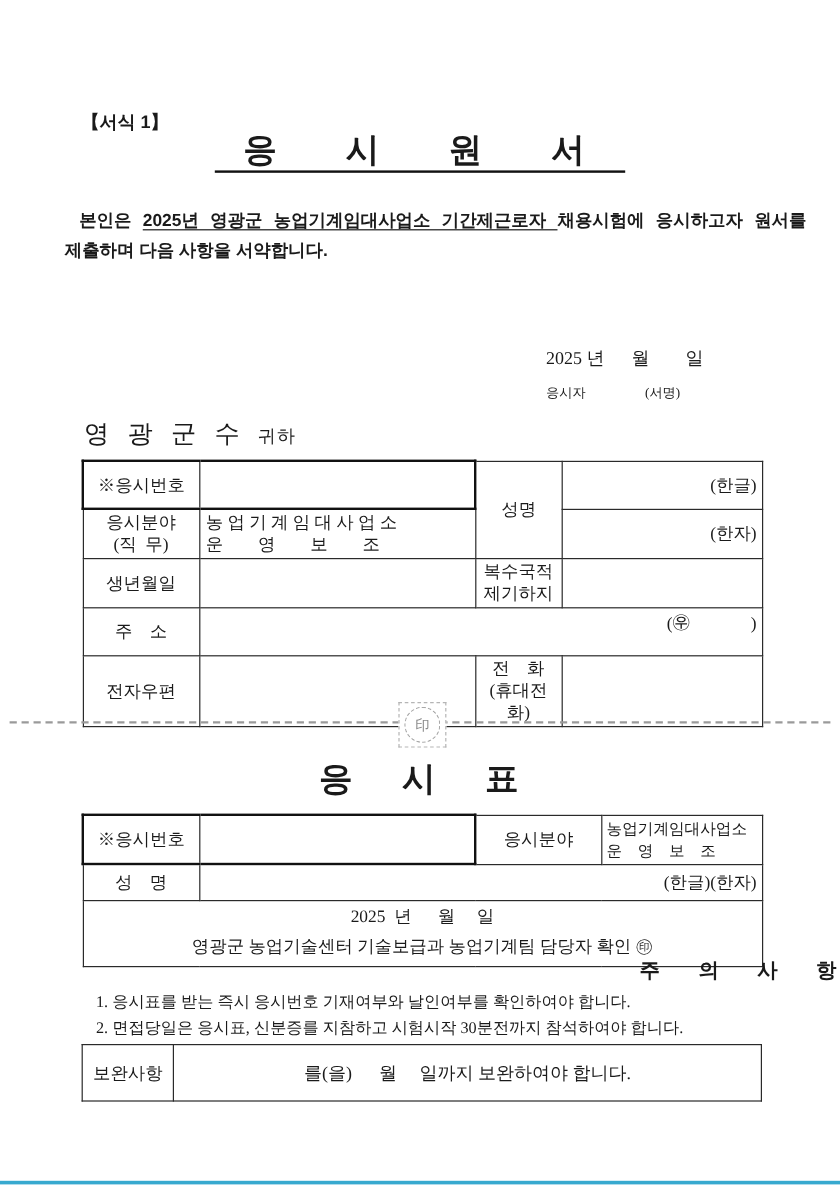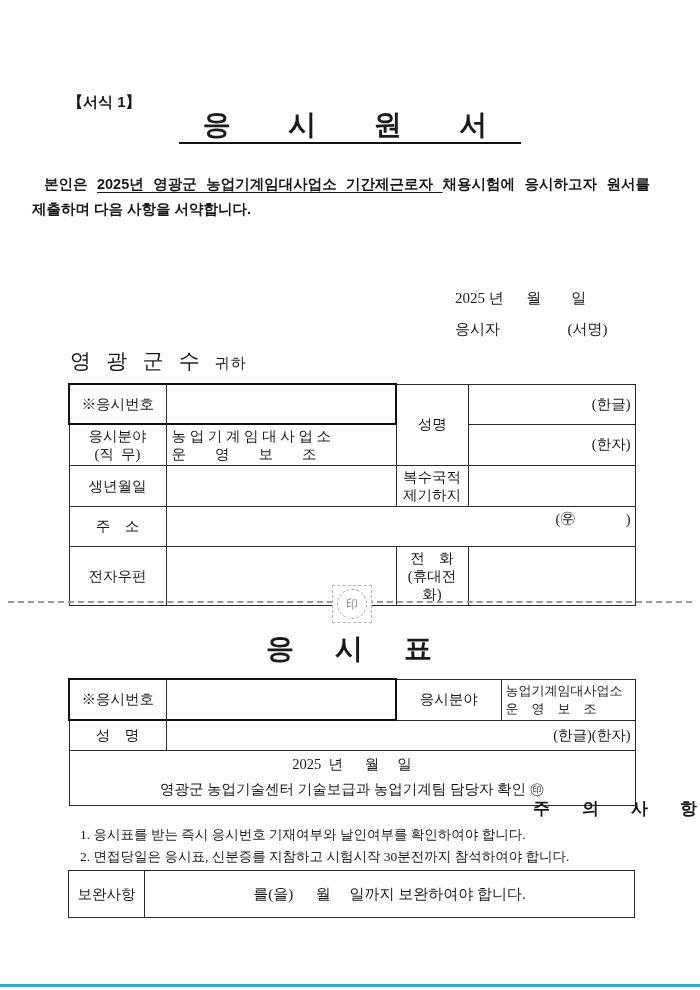--- a/index.html
+++ b/index.html
@@ -13,29 +13,29 @@
     font-family:"Liberation Sans","DejaVu Sans",sans-serif;
     font-weight:bold; font-size:15px; }
   .title1 { position:absolute; left:0; top:106px; width:100%; text-align:center; }
   .title1 .tspan {
     font-family:"Liberation Sans","DejaVu Sans",sans-serif;
     font-weight:bold; font-size:28px; letter-spacing:14px;
     border-bottom:2.5px solid #111; padding:0 20px 2px 24px; white-space:pre; }
   .title2 { position:absolute; left:0; top:630px; width:100%; text-align:center;
     font-family:"Liberation Sans","DejaVu Sans",sans-serif;
     font-weight:bold; font-size:28px; letter-spacing:2px; white-space:pre; }
-  .para { position:absolute; left:32px; width:618px; font-size:14.5px;
+  .para { position:absolute; left:54px; width:618px; font-size:14.5px;
     line-height:25px; text-align:justify; word-break:keep-all; }
   .para1 { top:172px; font-family:"Liberation Sans","DejaVu Sans",sans-serif;
     font-weight:bold; text-indent:12px; }
   .para1 .ul { text-decoration:underline; text-underline-offset:3px; }
   .para2 { top:226px; text-indent:22px; line-height:24px; }
   .pre { white-space:pre; }
   .date-line  { position:absolute; left:455px; top:289px; font-size:15px; }
-  .applicant-line { position:absolute; left:455px; top:320px; font-size:15px; }
+  .applicant-line { position:absolute; left:455px; top:320px; font-size:11px; }
   .addressee { position:absolute; left:70px; top:347px; font-size:21px; letter-spacing:5px; }
   .addressee .suffix { font-size:15px; letter-spacing:1px; margin-left:10px; }
 
   table { border-collapse:collapse; table-layout:fixed; position:absolute; left:68px; }
   table, td { border:1px solid #2a2a2a; }
   table { border:1.5px solid #111; }
   td { font-size:14.5px; padding:2px 4px; overflow:hidden; }
   td.lab { text-align:center; }
   td.val { text-align:right; padding-left:20px; }
   td.two { line-height:18px; }

